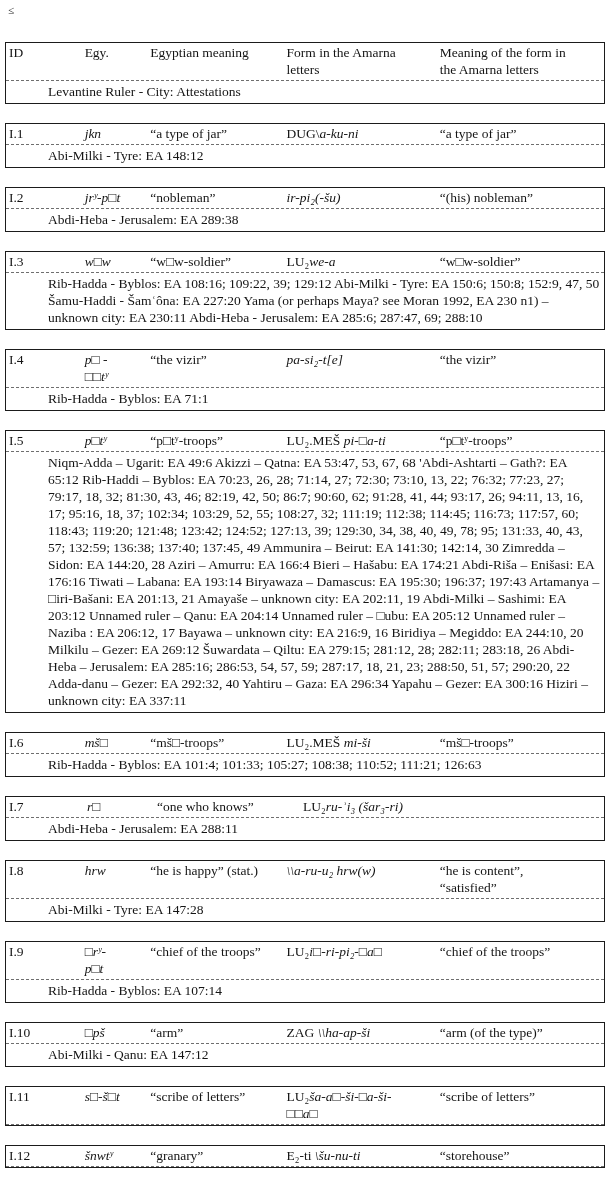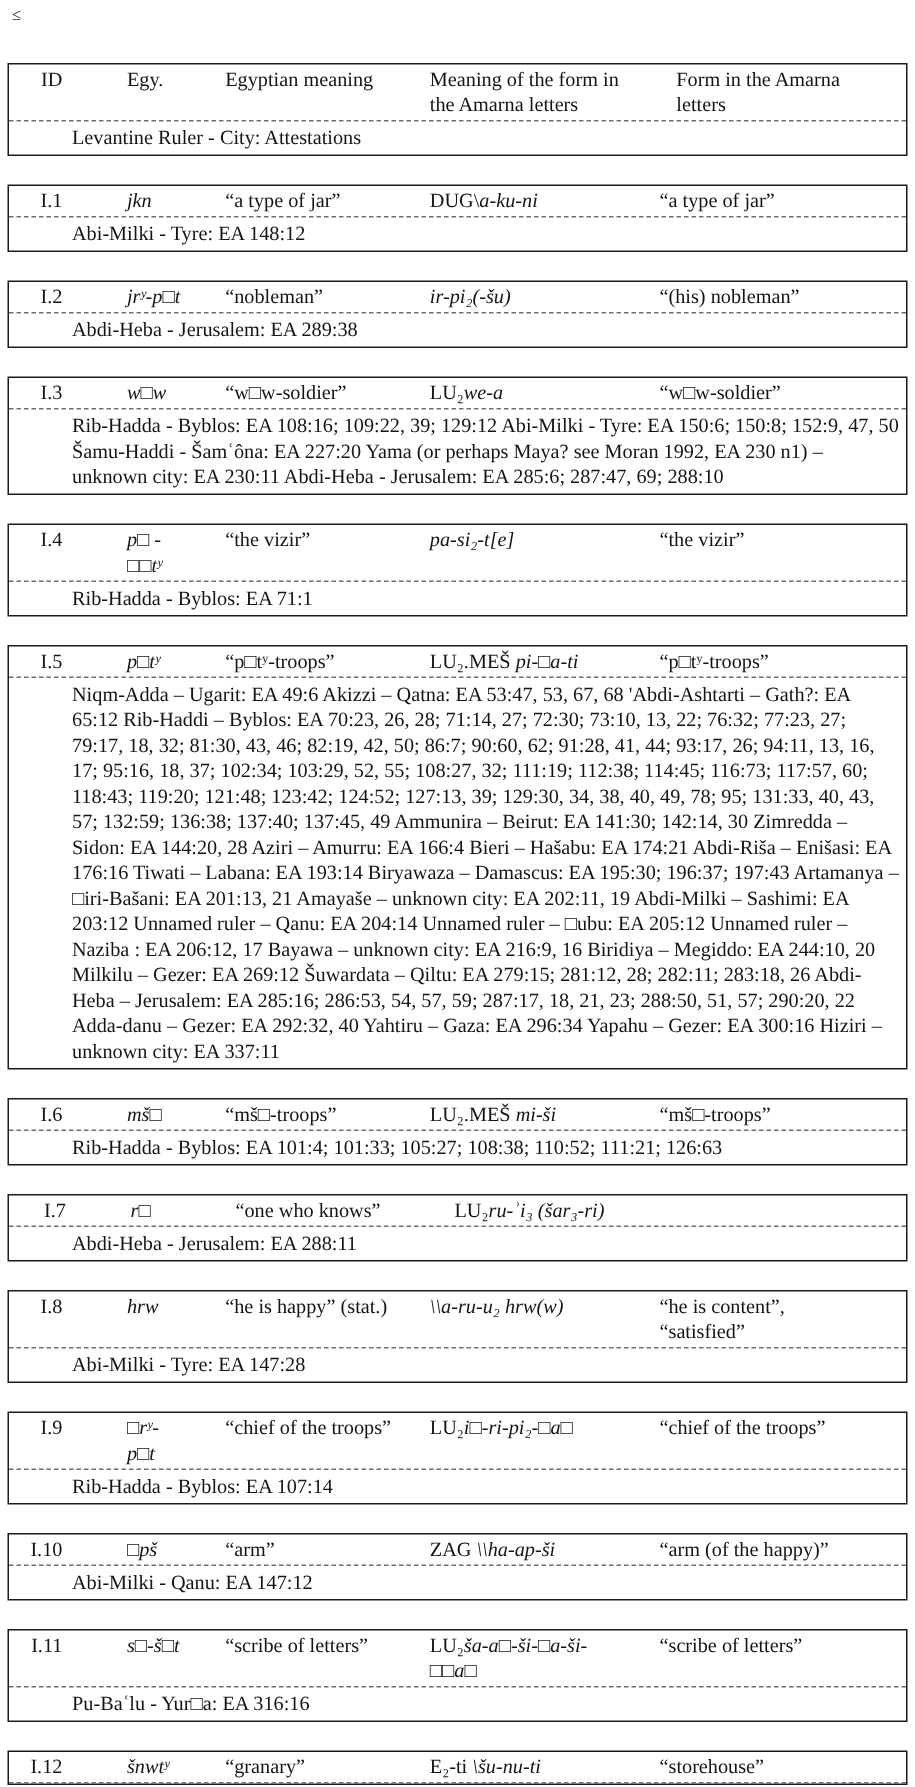--- a/index.html
+++ b/index.html
@@ -35,21 +35,21 @@
   .row {
     display: flex;
     align-items: flex-start;
     border-bottom: 1px dashed #6e6e6e;
     padding: 1px 0 2px 0;
   }
   .col {
     box-sizing: border-box;
     padding-right: 4px;
   }
-  .col.id           { width: 42px;  padding-left: 3px; text-align: right; }
+  .col.id           { width: 42px;  padding-left: 3px; }
   .col.egy          { width: 70px;  font-style: italic; white-space: pre-line; margin-left: 39px; }
   .col.meaning      { width: 146px; white-space: pre-line; font-family: Liberation Serif, serif; }
   .col.form         { width: 164px; }
   .col.form-meaning { width: 176px; white-space: pre-line; }
   .form .pfx { font-style: normal; text-align: center; }
   .form .it  { font-style: italic; white-space: pre-line; }
   .attest {
     padding: 2px 4px 3px 42px;
   }
   .head .col { white-space: pre-line; }
@@ -59,24 +59,24 @@
 
 <div class="page">
 
   <div class="corner-mark">≤</div>
 
   <section class="box header-box">
     <div class="row head">
       <div class="col id">ID</div>
       <div class="col egy" style="font-style:normal">Egy.</div>
       <div class="col meaning">Egyptian meaning</div>
+      <div class="col form">Form in the Amarna
+letters</div>
       <div class="col form-meaning">Meaning of the form in
 the Amarna letters</div>
-      <div class="col form">Form in the Amarna
-letters</div>
     </div>
     <div class="attest">Levantine Ruler - City: Attestations</div>
   </section>
 
   <div id="entries">
   <section class="box entry">
     <div class="row">
       <div class="col id">I.1</div>
       <div class="col egy">jkn</div>
       <div class="col meaning">“a type of jar”</div>
@@ -175,35 +175,34 @@
     </div>
     <div class="attest">Rib-Hadda - Byblos: EA 107:14</div>
   </section>
 
   <section class="box entry">
     <div class="row">
       <div class="col id">I.10</div>
       <div class="col egy">□pš</div>
       <div class="col meaning">“arm”</div>
       <div class="col form"><span class="pfx">ZAG </span><span class="it">\\ha-ap-ši</span></div>
-      <div class="col form-meaning">“arm (of the happy)”</div>
+      <div class="col form-meaning">“arm (of the type)”</div>
     </div>
     <div class="attest">Abi-Milki - Qanu: EA 147:12</div>
   </section>
 
   <section class="box entry">
     <div class="row">
       <div class="col id">I.11</div>
       <div class="col egy">s□-š□t</div>
       <div class="col meaning">“scribe of letters”</div>
       <div class="col form"><span class="pfx">LU₂</span><span class="it">ša-a□-ši-□a-ši-
 □□a□</span></div>
       <div class="col form-meaning">“scribe of letters”</div>
     </div>
-    <div class="attest">Pu-Baʿlu - Yur□a: EA 316:16</div>
   </section>
 
   <section class="box entry">
     <div class="row">
       <div class="col id">I.12</div>
       <div class="col egy">šnwtʸ</div>
       <div class="col meaning">“granary”</div>
       <div class="col form"><span class="pfx">E₂-ti </span><span class="it">\šu-nu-ti</span></div>
       <div class="col form-meaning">“storehouse”</div>
     </div>

